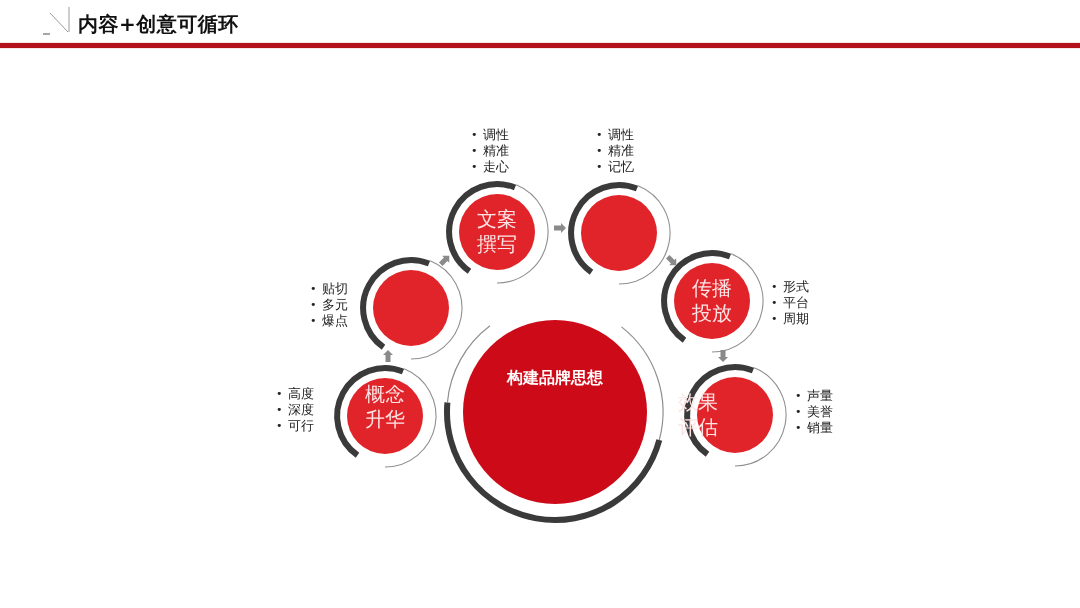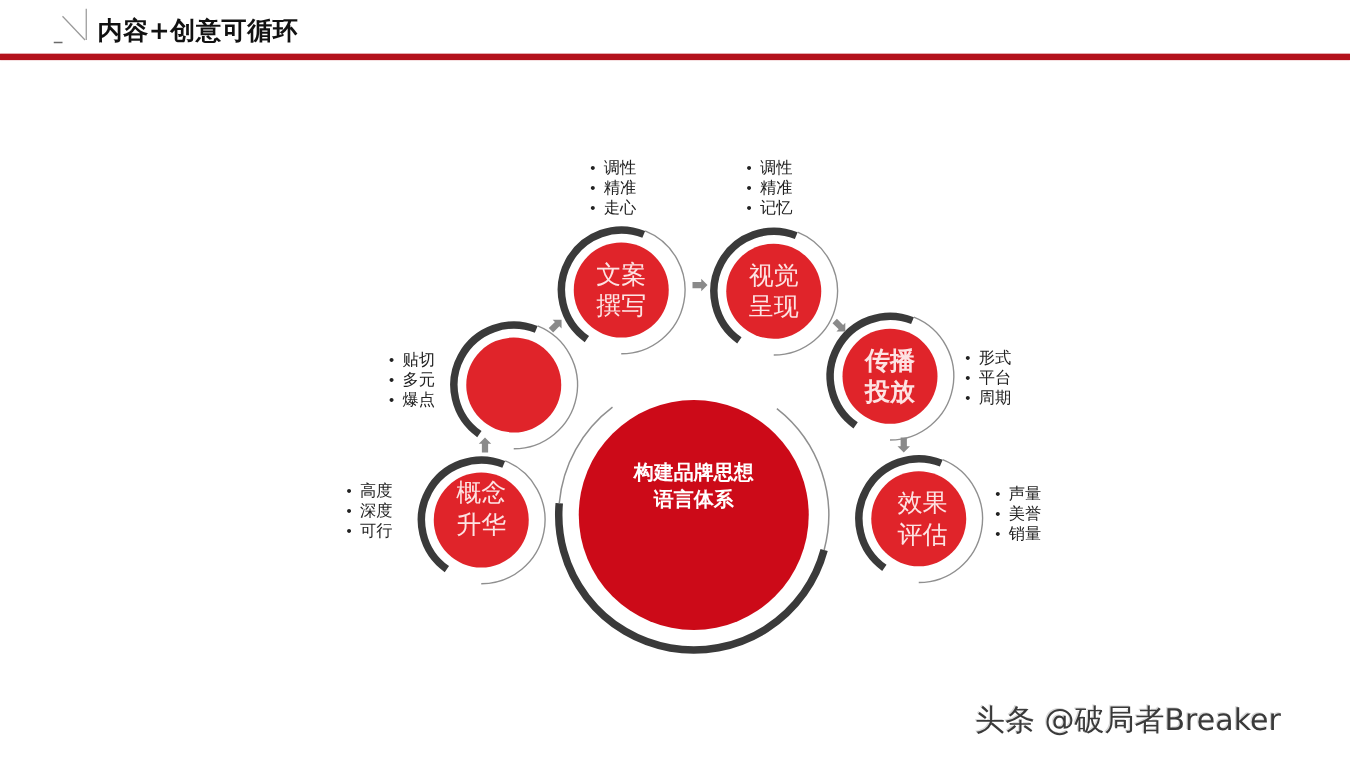--- a/index.html
+++ b/index.html
@@ -105,40 +105,35 @@
       <polygon transform="translate(388,356) rotate(-90)" points="-6,-2.5 1,-2.5 1,-5 6,0 1,5 1,2.5 -6,2.5"></polygon>
       <polygon transform="translate(445,260) rotate(-45)" points="-6,-2.5 1,-2.5 1,-5 6,0 1,5 1,2.5 -6,2.5"></polygon>
       <polygon transform="translate(560,228)" points="-6,-2.5 1,-2.5 1,-5 6,0 1,5 1,2.5 -6,2.5"></polygon>
       <polygon transform="translate(672,261) rotate(45)" points="-6,-2.5 1,-2.5 1,-5 6,0 1,5 1,2.5 -6,2.5"></polygon>
       <polygon transform="translate(723,356) rotate(90)" points="-6,-2.5 1,-2.5 1,-5 6,0 1,5 1,2.5 -6,2.5"></polygon>
     </g>
   </svg>
 
   <div class="center-label">
     <span>构建品牌思想</span>
-    <span>语言体系</span>
   </div>
 
   <div class="node-label" style="left:345px; top:382px;">
     <span>概念</span>
     <span>升华</span>
   </div>
   <div class="node-label" style="left:457px; top:207px;">
     <span>文案</span>
     <span>撰写</span>
   </div>
-  <div class="node-label" style="left:579px; top:208px;">
-    <span>视觉</span>
-    <span>呈现</span>
-  </div>
-  <div class="node-label" style="left:672px; top:276px;font-weight:bold;">
+  <div class="node-label" style="left:672px; top:276px;">
     <span>传播</span>
     <span>投放</span>
   </div>
-  <div class="node-label" style="left:698px; top:390px;">
+  <div class="node-label" style="left:658px; top:390px;">
     <span>效果</span>
     <span>评估</span>
   </div>
 
   <ul class="bullets" style="left:276px; top:386px;">
     <li><span class="dot">•</span><span>高度</span></li>
     <li><span class="dot">•</span><span>深度</span></li>
     <li><span class="dot">•</span><span>可行</span></li>
   </ul>
   <ul class="bullets" style="left:310px; top:281px;">
@@ -160,14 +155,13 @@
     <li><span class="dot">•</span><span>形式</span></li>
     <li><span class="dot">•</span><span>平台</span></li>
     <li><span class="dot">•</span><span>周期</span></li>
   </ul>
   <ul class="bullets" style="left:795px; top:388px;">
     <li><span class="dot">•</span><span>声量</span></li>
     <li><span class="dot">•</span><span>美誉</span></li>
     <li><span class="dot">•</span><span>销量</span></li>
   </ul>
 
-  <div class="watermark">头条 @破局者Breaker</div>
 </div>
 
 </body></html>

